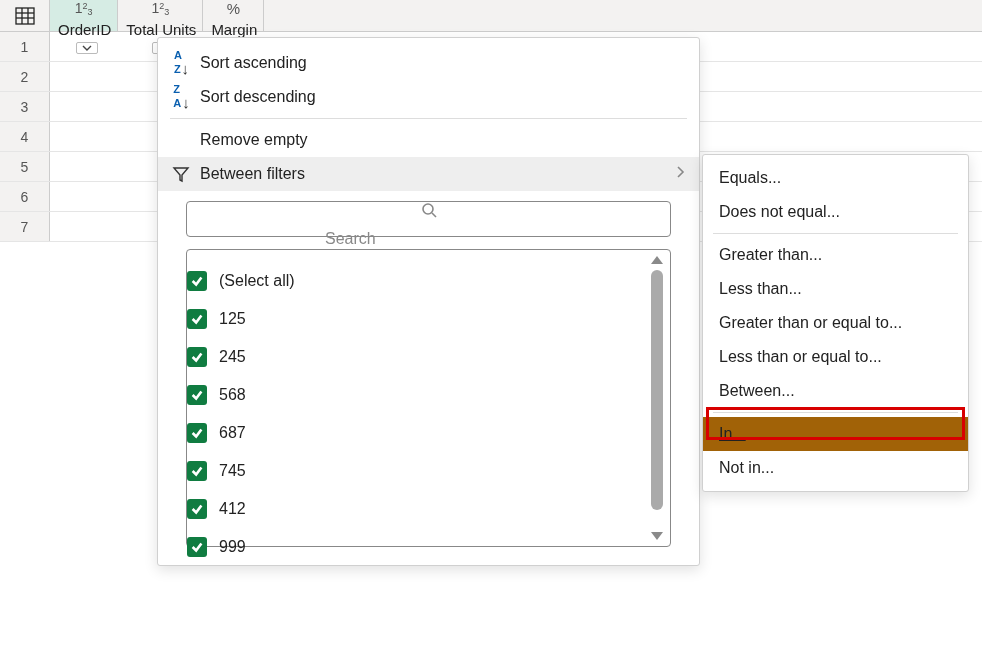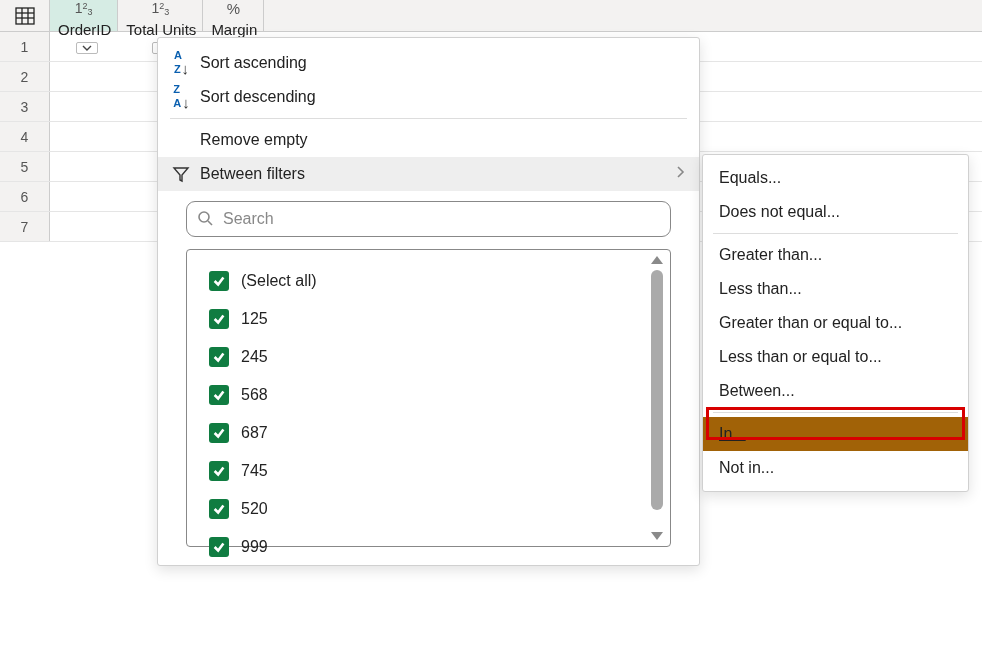--- a/index.html
+++ b/index.html
@@ -41,26 +41,26 @@
     padding: 0 14px 0 10px;
     cursor: pointer;
     font-size: 16px;
   }
   .menu-item .mi-icon { width: 26px; display: inline-flex; justify-content: center; margin-right: 6px; }
   .menu-item.hover { background: #eeeeee; }
   .menu-item .mi-chevron { margin-left: auto; color: #888; }
   .menu-sep { height: 1px; background: #ddd; margin: 4px 12px; }
 
   .search-row { padding: 0 28px; margin: 10px 0 12px 0; }
-  .search-box { display: flex; align-items: center; height: 36px; border: 1px solid #888; border-radius: 9px; padding: 0 10px; gap: 8px; }
+  .search-box { display: flex; align-items: center; height: 36px; border: 1px solid #888; border-radius: 4px; padding: 0 10px; gap: 8px; flex-direction: column; }
   .search-box input { flex: 1; border: none; outline: none; font-size: 16px; color: #555; background: transparent; }
   .search-box input::placeholder { color: #888; }
   .search-box .sicon { color: #888; }
 
-  .values-panel { margin: 0 28px; border: 1px solid #888; border-radius: 4px; height: 298px; position: relative; padding: 12px 28px 12px 22px; }
+  .values-panel { margin: 0 28px; border: 1px solid #888; border-radius: 4px; height: 298px; position: relative; padding: 12px 28px 12px 0; }
   .val-item { display: flex; align-items: center; height: 38px; gap: 12px; font-size: 16px; cursor: pointer; }
   .chk { width: 20px; height: 20px; background: #107c41; border-radius: 3px; display: inline-flex; align-items: center; justify-content: center; flex-shrink: 0; }
   .chk svg { width: 14px; height: 14px; stroke: #fff; stroke-width: 3; fill: none; }
   .vscroll-track { position: absolute; right: 4px; top: 6px; bottom: 6px; width: 18px; display: flex; flex-direction: column; align-items: center; }
   .vscroll-arrow { width: 0; height: 0; border-left: 6px solid transparent; border-right: 6px solid transparent; cursor: pointer; }
   .vscroll-arrow.up { border-bottom: 8px solid #8a8a8a; margin-bottom: 4px; }
   .vscroll-arrow.down { border-top: 8px solid #8a8a8a; margin-top: 4px; }
   .vscroll-thumb { width: 12px; flex: 0 0 240px; background: #aaa; border-radius: 6px; margin-top: 2px; }
   .vscroll-spacer { flex: 1; }
 
@@ -270,21 +270,21 @@
             </svg>
           </span>
         <span>745</span>
       </div>
       <div class="val-item">
         <span class="chk">
             <svg viewBox="0 0 16 16">
               <path d="M3 8 L7 12 L13 4"></path>
             </svg>
           </span>
-        <span>520</span>
+        <span>412</span>
       </div>
       <div class="val-item">
         <span class="chk">
             <svg viewBox="0 0 16 16">
               <path d="M3 8 L7 12 L13 4"></path>
             </svg>
           </span>
         <span>999</span>
       </div>
 

